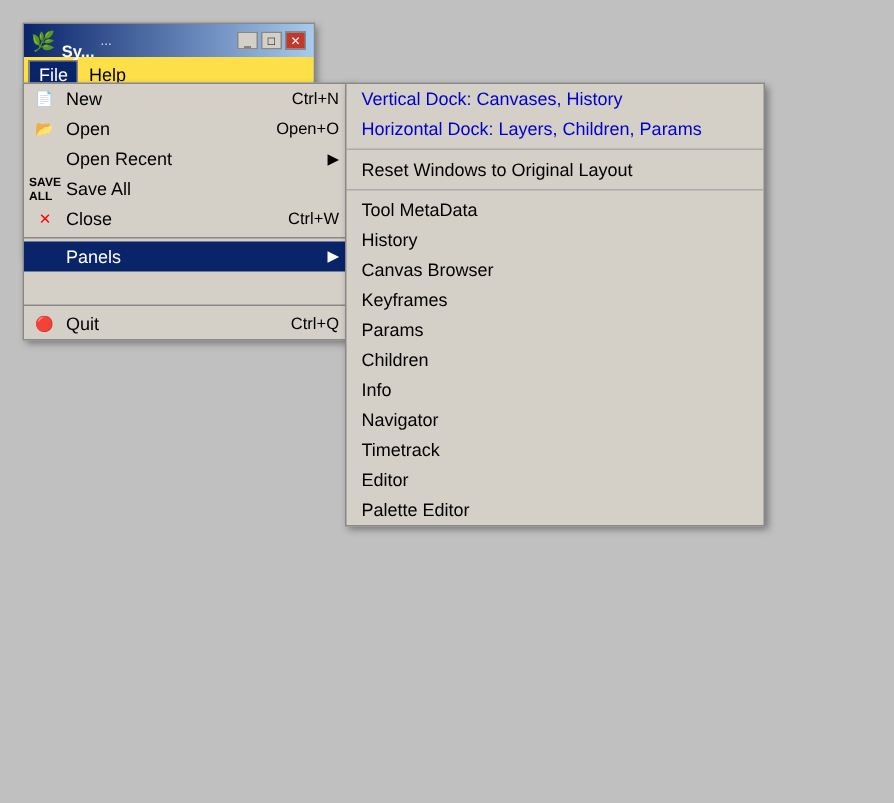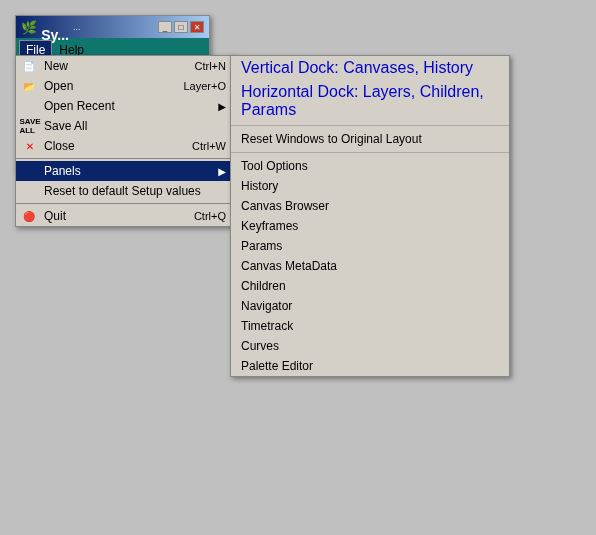--- a/index.html
+++ b/index.html
@@ -34,21 +34,21 @@
       height: 22px;
     }
 
     .title-bar-left {
       display: flex;
       align-items: center;
       gap: 4px;
     }
 
     .title-text {
-      font-size: 14px;
+      font-size: 11px;
       font-weight: bold;
       margin-top: 16px;
     }
 
     .title-buttons {
       display: flex;
       gap: 2px;
     }
 
     .title-btn {
@@ -61,21 +61,21 @@
       align-items: center;
       justify-content: center;
       cursor: pointer;
       color: #000;
     }
 
     .title-btn.close { background: #c0392b; color: white; }
 
     
     .menu-bar {
-      background: #0f766e;
+      background: #fde047;
       border-bottom: 1px solid #888;
       display: flex;
       padding: 2px 3px;
       gap: 0;
     }
 
     .menu-item {
       padding: 2px 6px;
       cursor: pointer;
       font-size: 12px;
@@ -157,21 +157,21 @@
     .submenu-item {
       padding: 3px 10px;
       cursor: pointer;
       min-height: 20px;
       display: flex;
       align-items: center;
     }
 
     .submenu-item.dock-item {
       color: #0000cc;
-      font-size: 16px;
+      font-size: 12px;
     }
 
     .submenu-separator {
       height: 1px;
       background: #aaa;
       margin: 3px 0;
     }
 
     
     .toolbar-area {
@@ -349,21 +349,21 @@
 
   <div class="dropdown-item">
     <span class="item-icon">📄</span>
     <span>New</span>
     <span class="shortcut">Ctrl+N</span>
   </div>
 
   <div class="dropdown-item">
     <span class="item-icon">📂</span>
     <span>Open</span>
-    <span class="shortcut">Layer+O</span>
+    <span class="shortcut">Open+O</span>
   </div>
 
   <div class="dropdown-item">
     <span class="item-icon"></span>
     <span>Open Recent</span>
     <span class="arrow">▶</span>
   </div>
 
   <div class="dropdown-item">
     <span class="item-icon" style="font-size:8px; font-weight:bold;">SAVE<br>ALL</span>
@@ -382,21 +382,20 @@
   <div class="dropdown-item active" style="background:#0a246a; color:white;">
     <span class="item-icon"></span>
     <span>Panels</span>
     <span class="arrow">▶</span>
   </div>
 
 
 
   <div class="dropdown-item">
     <span class="item-icon"></span>
-    <span>Reset to default Setup values</span>
   </div>
 
   <div class="separator"></div>
 
   <div class="dropdown-item">
     <span class="item-icon">🔴</span>
     <span>Quit</span>
     <span class="shortcut">Ctrl+Q</span>
   </div>
 </div>
@@ -413,58 +412,58 @@
 
   <div class="submenu-separator"></div>
 
   <div class="submenu-item">
     <span>Reset Windows to Original Layout</span>
   </div>
 
   <div class="submenu-separator"></div>
 
   <div class="submenu-item">
-    <span>Tool Options</span>
+    <span>Tool MetaData</span>
   </div>
 
   <div class="submenu-item">
     <span>History</span>
   </div>
 
   <div class="submenu-item">
     <span>Canvas Browser</span>
   </div>
 
   <div class="submenu-item">
     <span>Keyframes</span>
   </div>
 
 
   <div class="submenu-item">
     <span>Params</span>
   </div>
 
-  <div class="submenu-item">
-    <span>Canvas MetaData</span>
-  </div>
 
   <div class="submenu-item">
     <span>Children</span>
   </div>
 
+  <div class="submenu-item">
+    <span>Info</span>
+  </div>
 
   <div class="submenu-item">
     <span>Navigator</span>
   </div>
 
   <div class="submenu-item">
     <span>Timetrack</span>
   </div>
 
   <div class="submenu-item">
-    <span>Curves</span>
+    <span>Editor</span>
   </div>
 
 
   <div class="submenu-item">
     <span>Palette Editor</span>
   </div>
 </div>
 
 </body></html>

